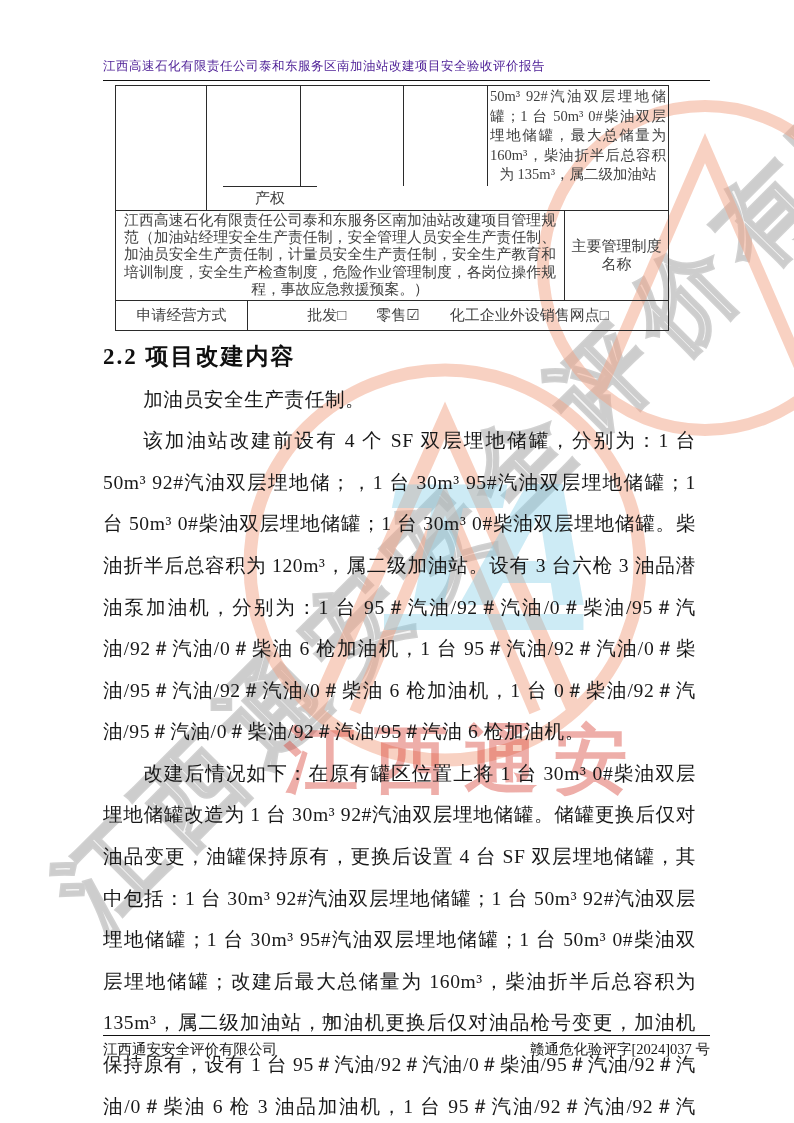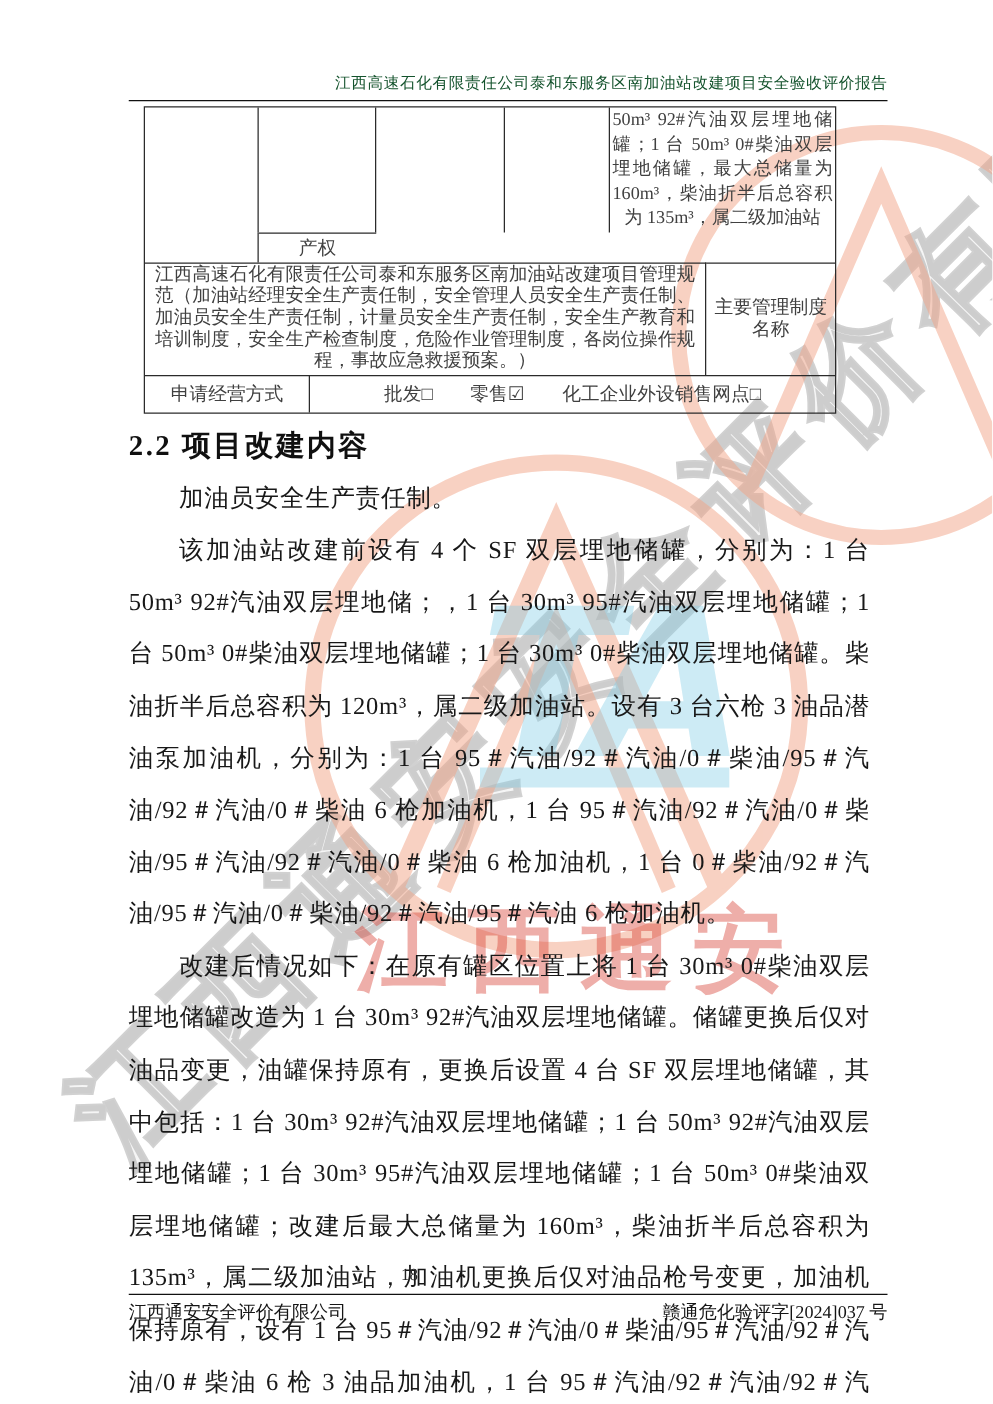--- a/index.html
+++ b/index.html
@@ -24,33 +24,33 @@
   .wm-cyan{
     position:absolute;left:384px;top:452px;
     font-size:165px;font-weight:bold;font-style:italic;letter-spacing:-14px;
     color:rgba(130,205,230,.40);
     font-family:"DejaVu Sans",sans-serif;
     text-decoration:underline;
   }
   .wm-seal{position:absolute;left:0;top:0;}
   
   .content{position:absolute;inset:0;z-index:1;padding:58px 84px 0 103px;box-sizing:border-box;}
-  .doc-header{font-size:12.5px;text-align:right;letter-spacing:.5px;color:#14532d;}
+  .doc-header{font-size:12.5px;text-align:left;letter-spacing:.5px;color:#4c1d95;}
   .header-rule{border-bottom:1.8px solid #111;margin-top:5px;}
   
   .tbl{margin-left:12px;margin-top:4px;width:554px;border:1.5px solid #2b2b2b;box-sizing:border-box;font-size:15px;color:#404040;}
   .trow{display:flex;}
   .tcell{
     box-sizing:border-box;border-right:1.5px solid #2b2b2b;border-top:1.5px solid #2b2b2b;
     display:flex;align-items:center;justify-content:center;text-align:center;padding:1px 3px;
   }
   .trow .tcell:last-child{border-right:none;}
   .r1 .tcell{border-top:none;}
   .r1{min-height:78px;}
-  .r2{min-height:24px;}
+  .r2{min-height:24px;gap:16px;}
   .r3{min-height:70px;}
   .r4{min-height:30px;}
   .cw1{width:91px;flex:none;}
   .cw2{width:94px;flex:none;}
   .cw3{width:103px;flex:none;}
   .cw4{width:84px;flex:none;}
   .cfill{flex:1;}
   .no-top{border-top:none;}
   .tank-cell{font-size:14.5px;line-height:19.5px;display:block;padding:1px 2px;text-align:justify;text-align-last:center;}
   .mgmt-label{width:103px;flex:none;line-height:18px;}

